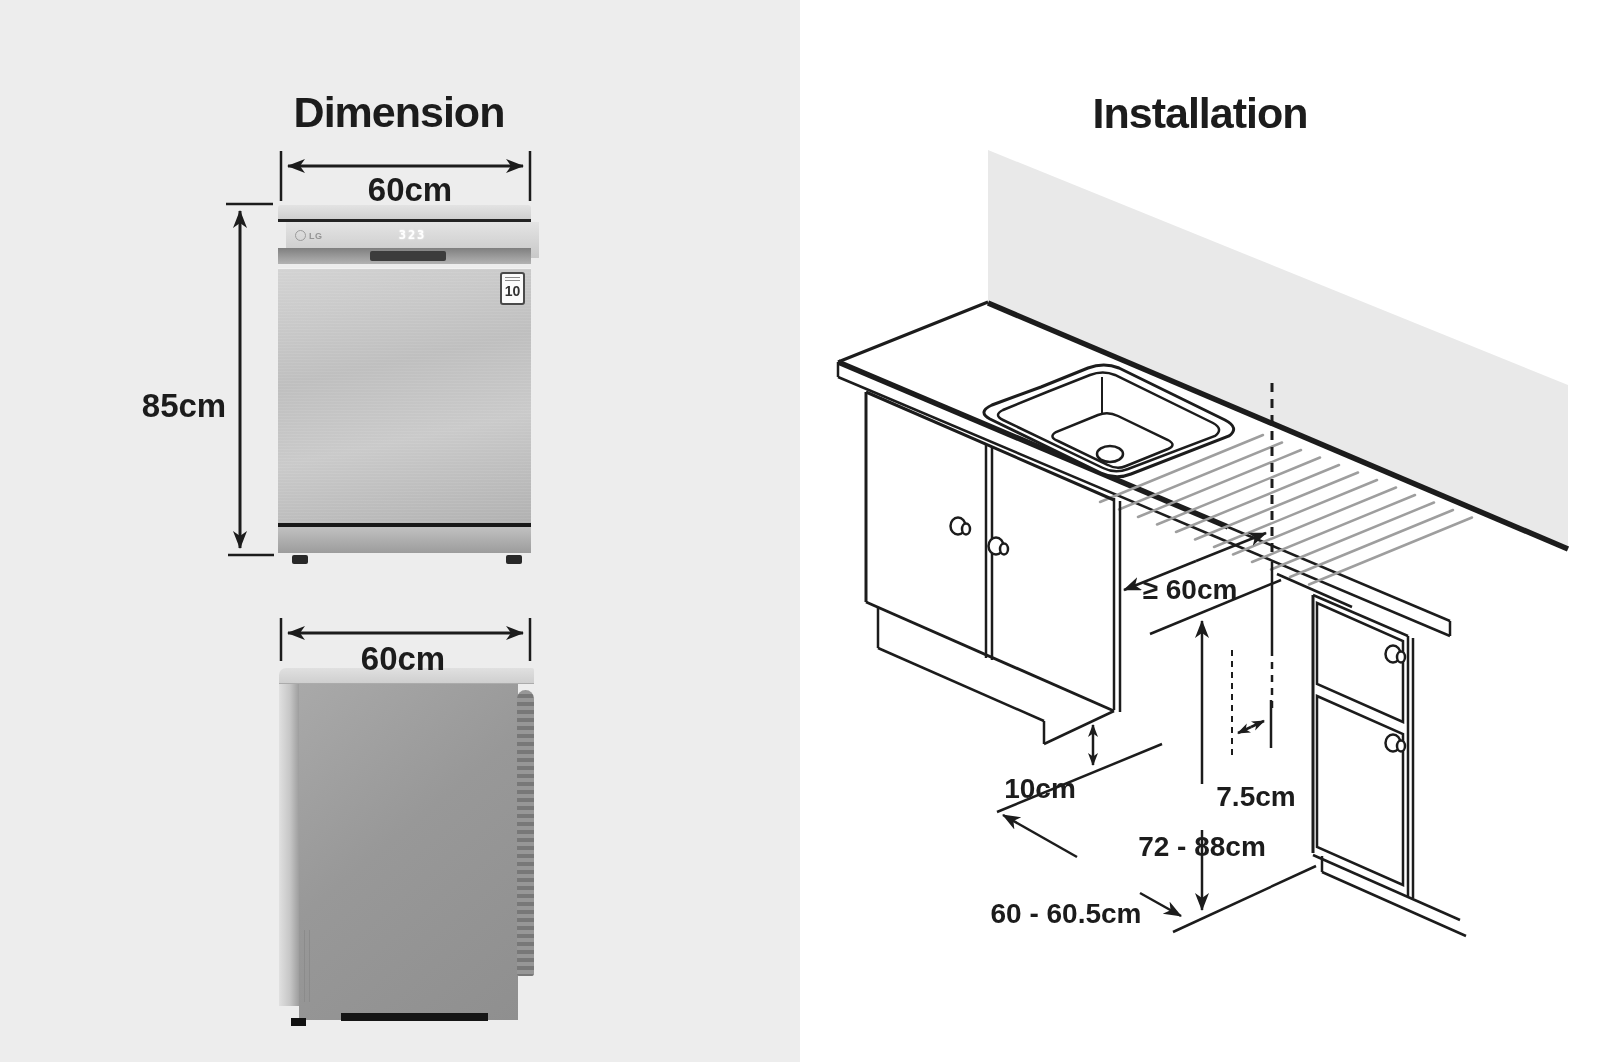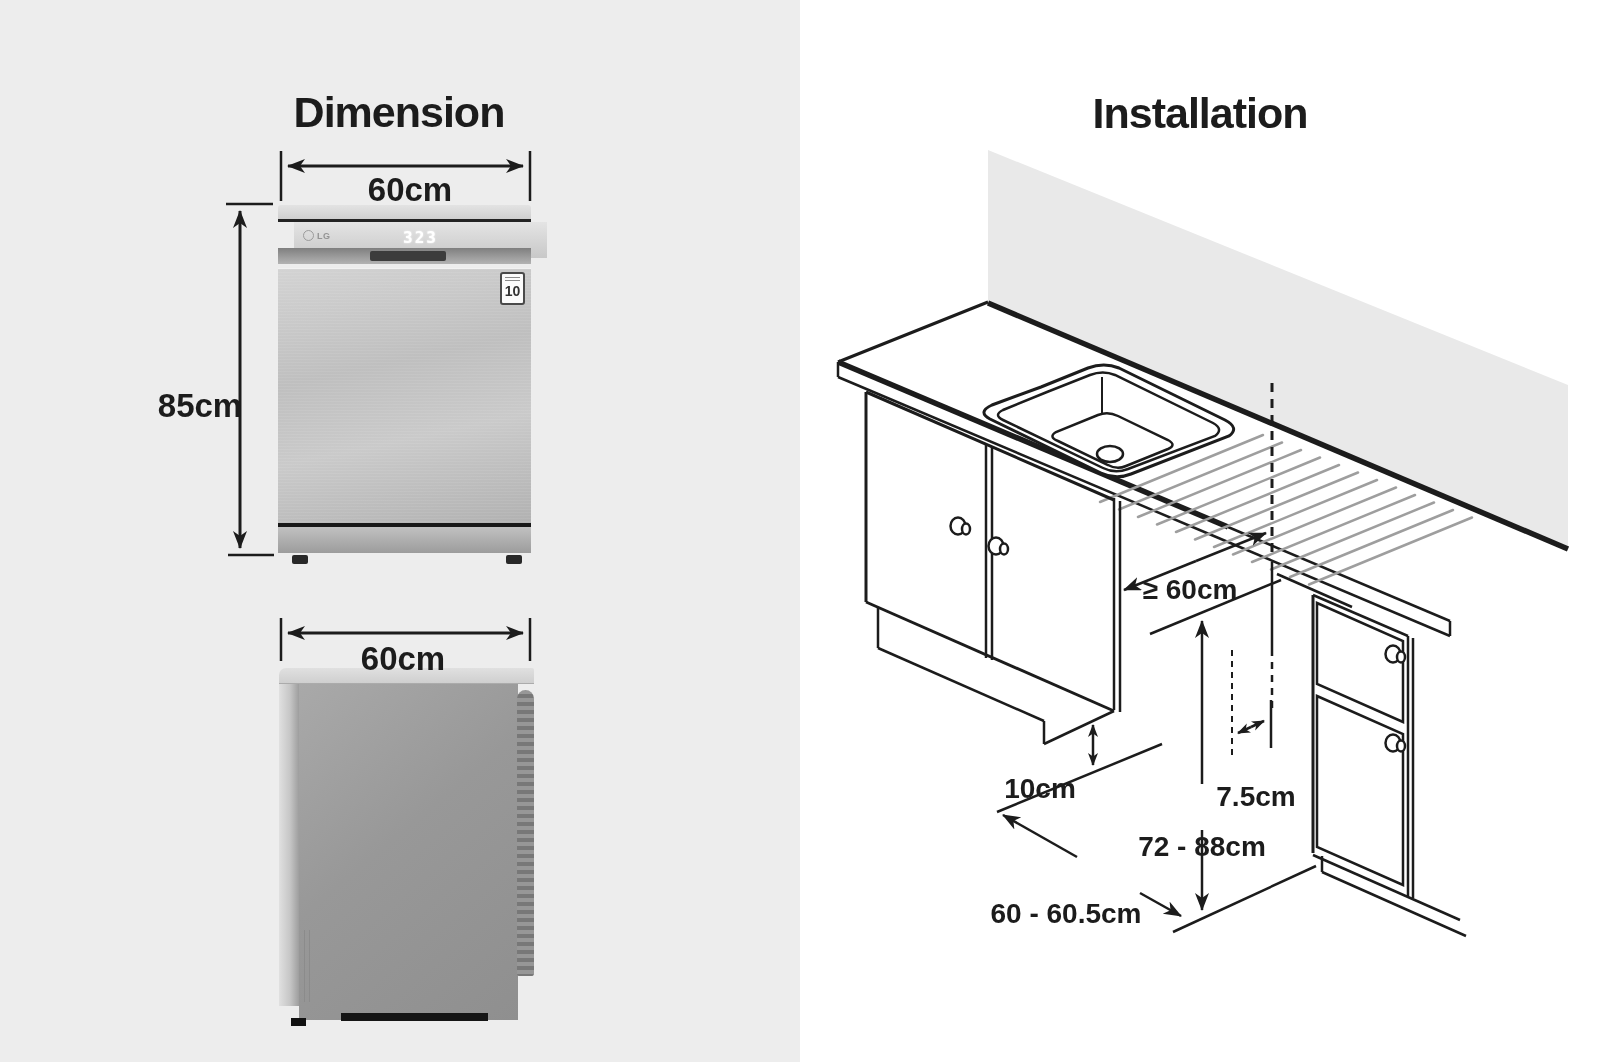--- a/index.html
+++ b/index.html
@@ -15,27 +15,27 @@
        color:#1c1c1c;font-weight:bold;z-index:3;line-height:1.05;margin-top:40px;}
   .title{font-size:43px;letter-spacing:-1px;}
   .dim-l{font-size:33px;}
   .dim-r{font-size:28px;text-align:center;}
 
   
   .dw-front{position:absolute;left:278px;top:205px;width:253px;height:348px;z-index:1;}
   .dwf-cap{position:absolute;left:0;top:0;width:253px;height:14px;
            background:linear-gradient(180deg,#e3e3e3,#cfcfcf);
            border-bottom:3px solid #232323;border-radius:3px 3px 0 0;}
-  .dwf-panel{position:absolute;left:16px;top:17px;width:253px;height:36px;
+  .dwf-panel{position:absolute;left:8px;top:17px;width:253px;height:36px;
            background:linear-gradient(180deg,#e4e4e4,#c8c8c8);}
   .lg-logo{position:absolute;left:9px;top:8px;display:flex;align-items:center;gap:3px;}
   .lg-ring{width:9px;height:9px;border:1.5px solid #9b9b9b;border-radius:50%;}
   .lg-text{font-size:9px;font-weight:bold;color:#949494;letter-spacing:.5px;}
   .dwf-display{position:absolute;left:50%;top:6px;transform:translateX(-50%);
-           font-family:"DejaVu Sans Mono",monospace;font-size:16px;font-weight:bold;
+           font-family:"DejaVu Sans Mono",monospace;font-size:12px;font-weight:bold;
            color:#ffffff;letter-spacing:2px;text-shadow:0 0 2px rgba(255,255,255,.9);}
   .dwf-handle{position:absolute;left:0;top:43px;width:253px;height:16px;
            background:linear-gradient(180deg,#7f7f7f,#b3b3b3);}
   .dwf-grip{position:absolute;left:92px;top:3px;width:76px;height:10px;background:#3c3c3c;border-radius:2px;}
   .dwf-door{position:absolute;left:0;top:63px;width:253px;height:255px;
            background:repeating-linear-gradient(180deg,rgba(255,255,255,.07) 0 1px,rgba(0,0,0,0) 1px 3px),
                       linear-gradient(168deg,#d3d3d3 0%,#bfbfbf 38%,#cacaca 64%,#b1b1b1 100%);
            border-top:1px solid #f2f2f2;}
   .badge10{position:absolute;top:3px;right:6px;width:25px;height:33px;background:#fbfbfb;
            border:2px solid #4a4a4a;border-radius:3px;display:flex;flex-direction:column;
@@ -70,21 +70,21 @@
 <body>
 
 <div class="stage">
   <div class="panel-left"></div>
   <div class="panel-right"></div>
 
   <span class="lbl title" style="left:399px;top:50px;">Dimension</span>
   <span class="lbl title" style="left:1200px;top:51px;">Installation</span>
 
   <span class="lbl dim-l" style="left:410px;top:133px;">60cm</span>
-  <span class="lbl dim-l" style="left:200px;top:349px;">85cm</span>
+  <span class="lbl dim-l" style="left:184px;top:349px;">85cm</span>
   <span class="lbl dim-l" style="left:403px;top:602px;">60cm</span>
 
   <span class="lbl dim-r" style="left:1190px;top:535px;">≥ 60cm</span>
   <span class="lbl dim-r" style="left:1040px;top:734px;">10cm</span>
   <span class="lbl dim-r" style="left:1256px;top:742px;">7.5cm</span>
   <span class="lbl dim-r" style="left:1202px;top:792px;">72 - 88cm</span>
   <span class="lbl dim-r" style="left:1066px;top:859px;">60 - 60.5cm</span>
 
   <div class="dw-front">
     <div class="dwf-cap"></div>

